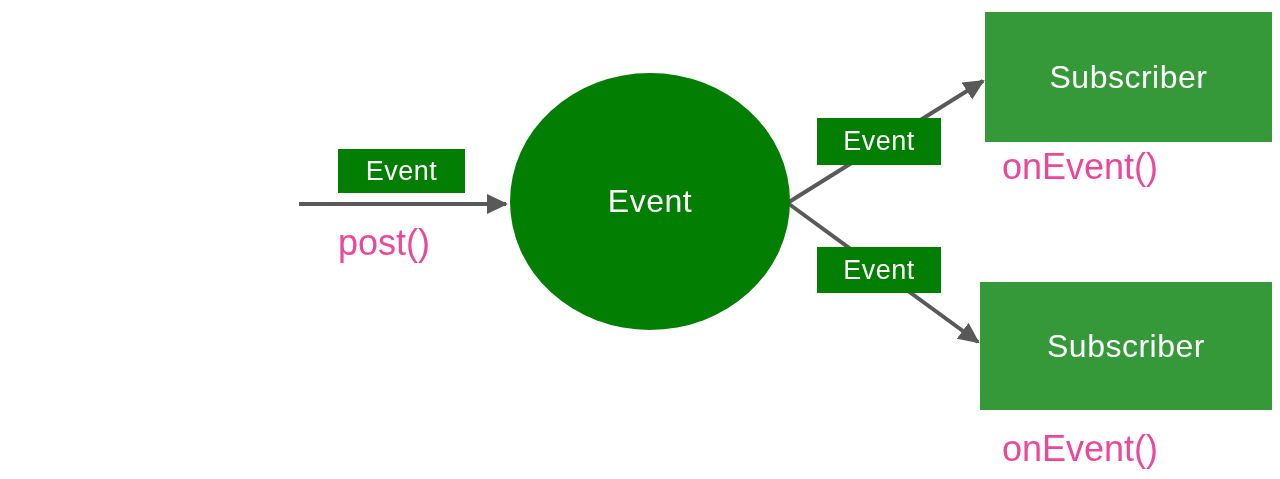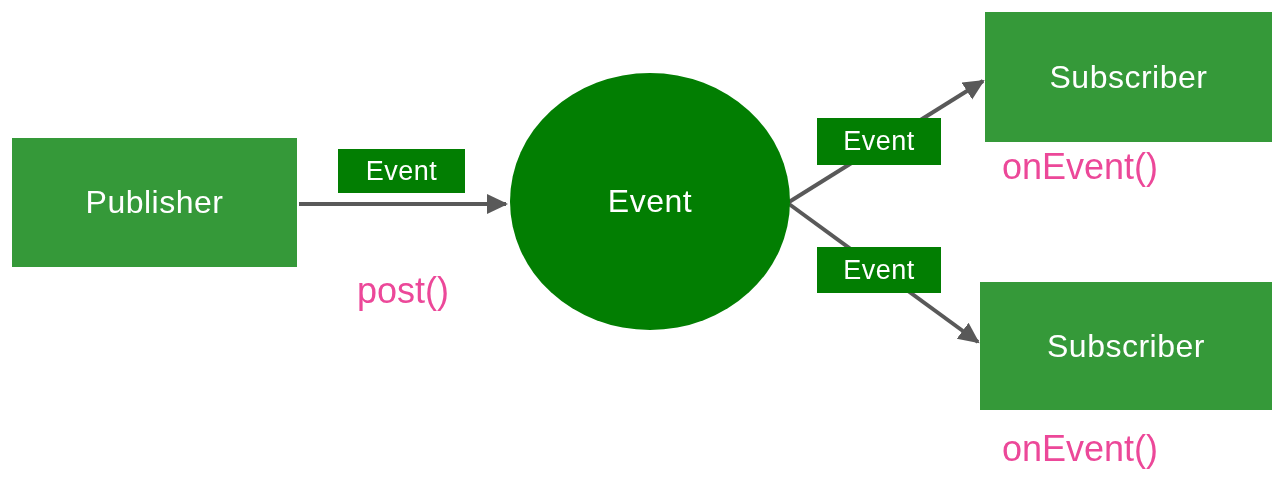--- a/index.html
+++ b/index.html
@@ -68,43 +68,40 @@
   .event-tag-top { left: 817px; top: 118px; width: 124px; height: 47px; }
   .event-tag-bot { left: 817px; top: 247px; width: 124px; height: 46px; }
 
   .method-label {
     position: absolute;
     color: #ec4899;
     font-size: 36px;
     font-weight: 300;
     white-space: nowrap;
   }
-  .post-label        { left: 338px; top: 222px; width: 130px; text-align: center; margin-top: 48px; }
+  .post-label        { left: 338px; top: 222px; width: 130px; text-align: left; }
   .onevent-top-label { left: 1002px; top: 146px; }
   .onevent-bot-label { left: 1002px; top: 428px; }
 </style>
 </head>
 <body>
 
 <div class="canvas">
 
   <svg class="arrows-layer" width="1280" height="479" viewBox="0 0 1280 479" aria-hidden="true">
     <defs>
       <marker id="arrowhead" markerUnits="userSpaceOnUse" markerWidth="22" markerHeight="22" refX="19" refY="10" orient="auto">
         <polygon points="0,0 21,10 0,20" fill="#595959"></polygon>
       </marker>
     </defs>
     <line x1="299" y1="204" x2="506" y2="204" stroke="#595959" stroke-width="4" marker-end="url(#arrowhead)"></line>
     <line x1="789" y1="202" x2="983" y2="81" stroke="#595959" stroke-width="4" marker-end="url(#arrowhead)"></line>
     <line x1="789" y1="204" x2="978" y2="342" stroke="#595959" stroke-width="4" marker-end="url(#arrowhead)"></line>
   </svg>
 
-  <div class="node-box publisher-box">
-    <span>Publisher</span>
-  </div>
 
   <div class="event-tag event-tag-pub">
     <span>Event</span>
   </div>
 
   <div class="method-label post-label">post()</div>
 
   <div class="bus-circle">
     <span>Event</span>
   </div>

